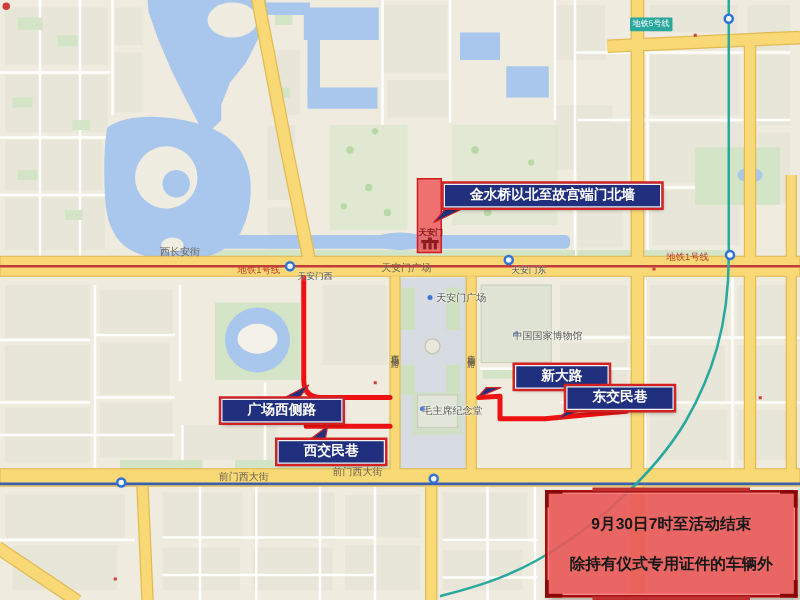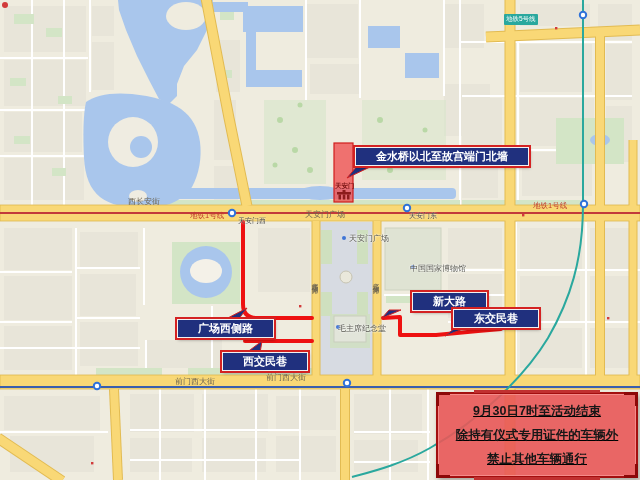--- a/index.html
+++ b/index.html
@@ -13,21 +13,21 @@
   .stn{font-size:7px;color:#4a4a4a;text-shadow:0 0 2px #fff;}
   .vlabel{font-size:6.5px;color:#6b6351;writing-mode:vertical-rl;letter-spacing:1px;}
   .badge{font-size:6.5px;color:#fff;background:#2aa89e;padding:1px 2px;border-radius:1px;}
   .zonetxt{font-size:6.5px;font-weight:bold;color:#7a1414;}
   .callout{position:absolute;background:#20307e;color:#fff;font-weight:bold;font-size:11px;
            line-height:13px;padding:2px 20px;border:1px solid #f2f2f2;white-space:nowrap;
            box-shadow:0 0 0 2px #d42222,1px 2px 3px rgba(0,0,0,.35);}
   .notice{position:absolute;left:436px;top:392px;width:198px;height:82px;
           background:rgba(232,88,88,.9);border:2px solid #a30f0f;
           box-shadow:inset 0 0 0 1px rgba(255,170,170,.55),2px 3px 5px rgba(0,0,0,.3);
-          display:flex;flex-direction:column;justify-content:space-evenly;align-items:center;text-decoration:underline;}
+          display:flex;flex-direction:column;justify-content:space-evenly;align-items:center;}
   .notice .nline{font-size:12.5px;font-weight:bold;color:#171717;line-height:14px;}
   .corner{position:absolute;width:11px;height:11px;border:3px solid #8c0808;}
   .c-tl{left:-2px;top:-2px;border-right:none;border-bottom:none;}
   .c-tr{right:-2px;top:-2px;border-left:none;border-bottom:none;}
   .c-bl{left:-2px;bottom:-2px;border-right:none;border-top:none;}
   .c-br{right:-2px;bottom:-2px;border-left:none;border-top:none;}
   .tab{position:absolute;background:#c03030;}
   .t-top{left:18%;top:-4px;width:64%;height:3px;}
   .t-bot{left:18%;bottom:-4px;width:64%;height:3px;}
 </style>
@@ -307,16 +307,15 @@
 
 <div class="notice">
   <div class="corner c-tl"></div>
   <div class="corner c-tr"></div>
   <div class="corner c-bl"></div>
   <div class="corner c-br"></div>
   <div class="tab t-top"></div>
   <div class="tab t-bot"></div>
   <div class="nline">9月30日7时至活动结束</div>
   <div class="nline">除持有仪式专用证件的车辆外</div>
-  <div class="nline">禁止其他车辆通行</div>
 </div>
 
 </div>
 
 </body></html>

